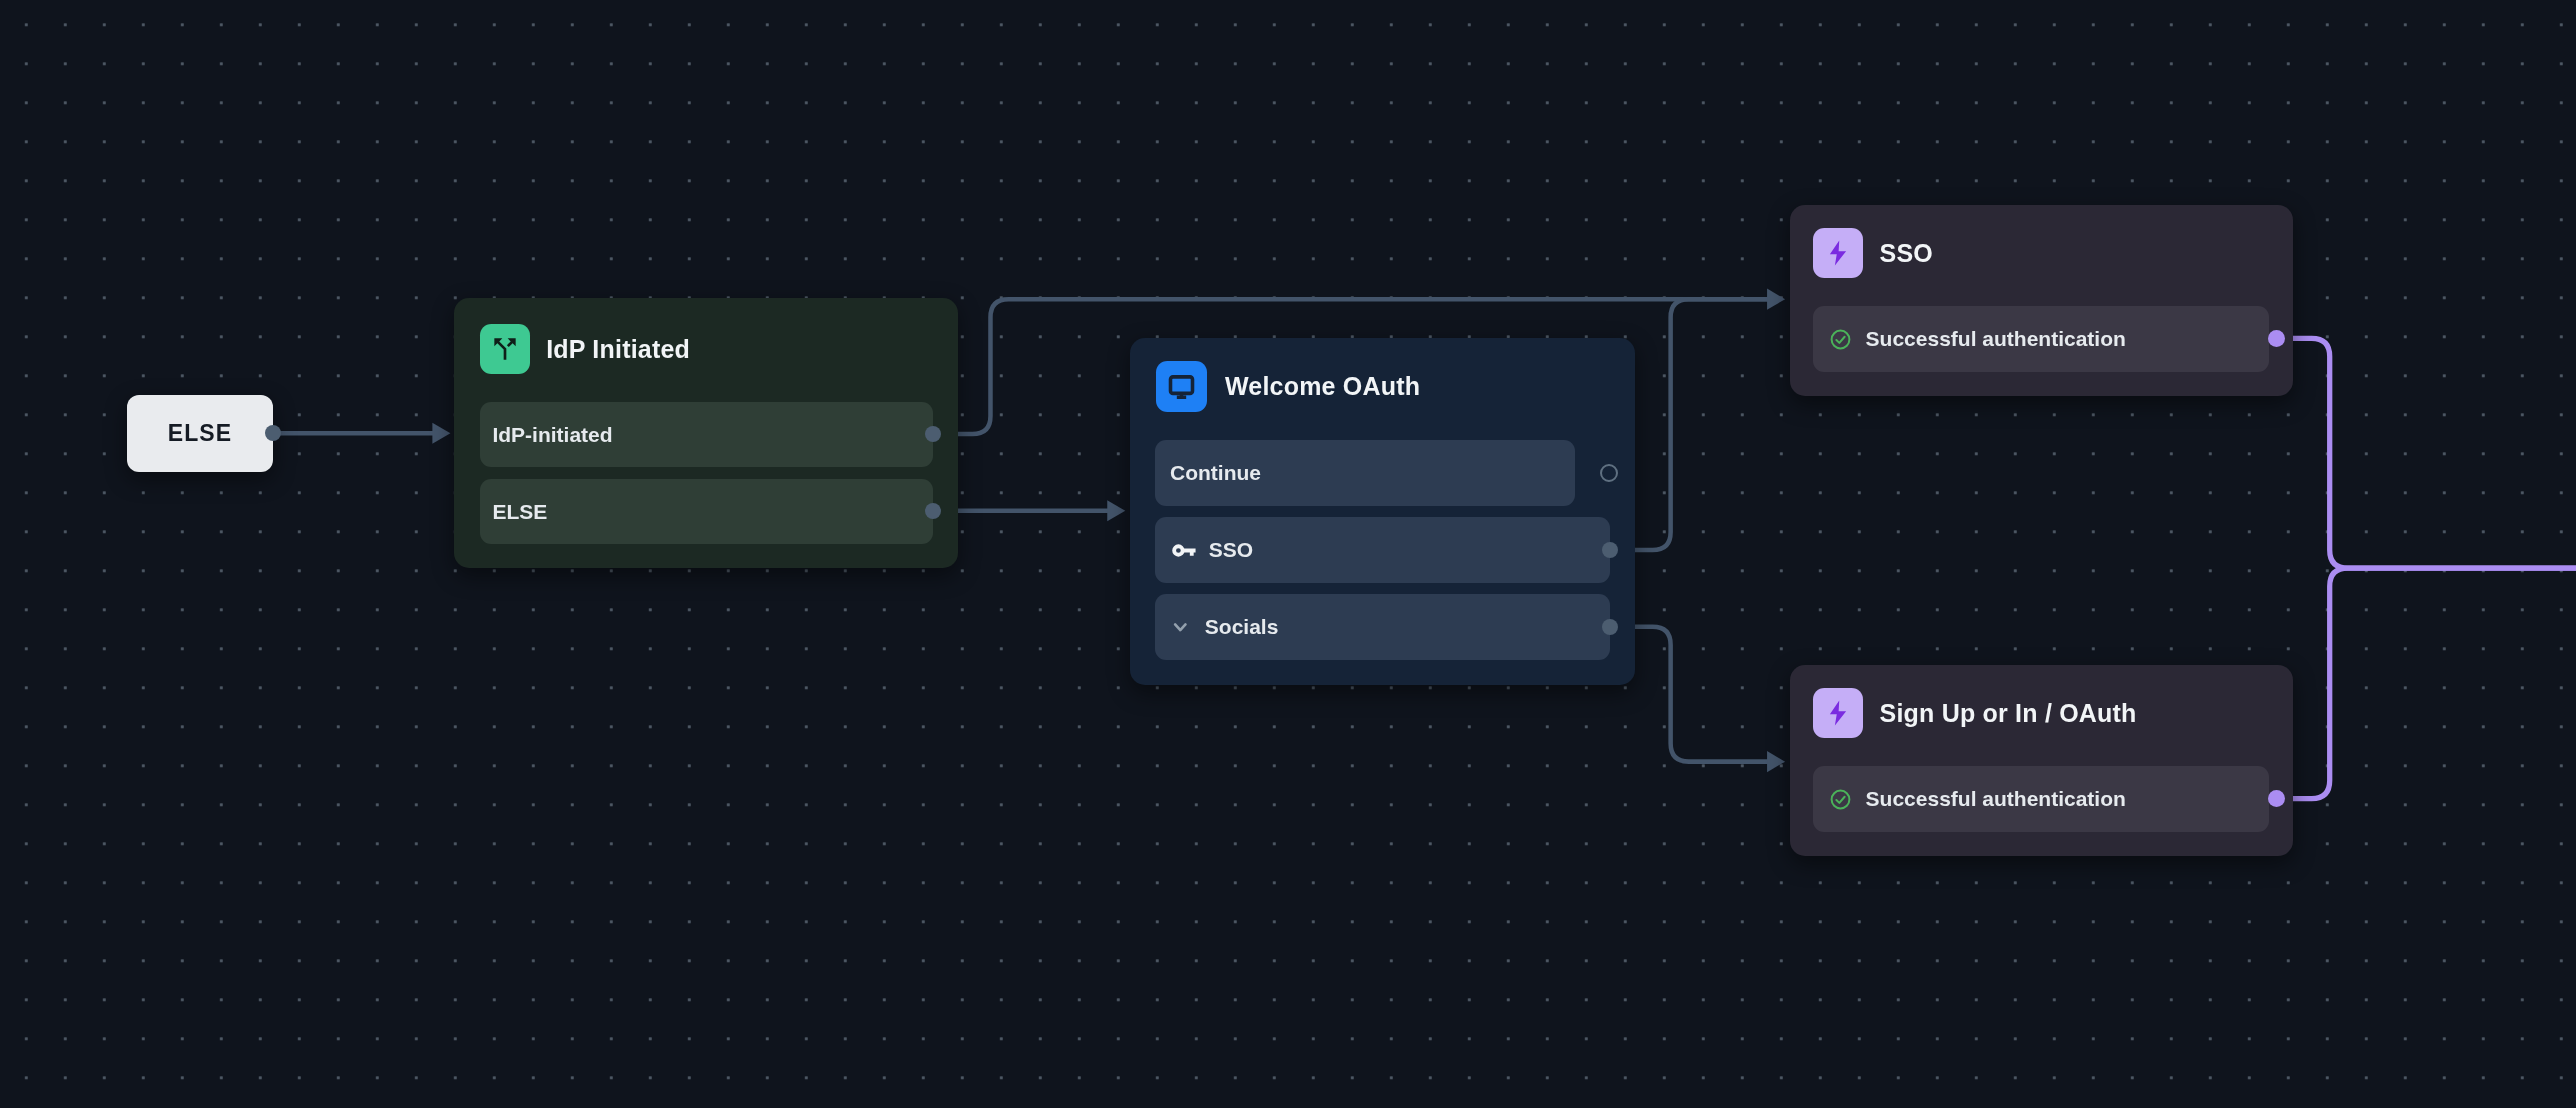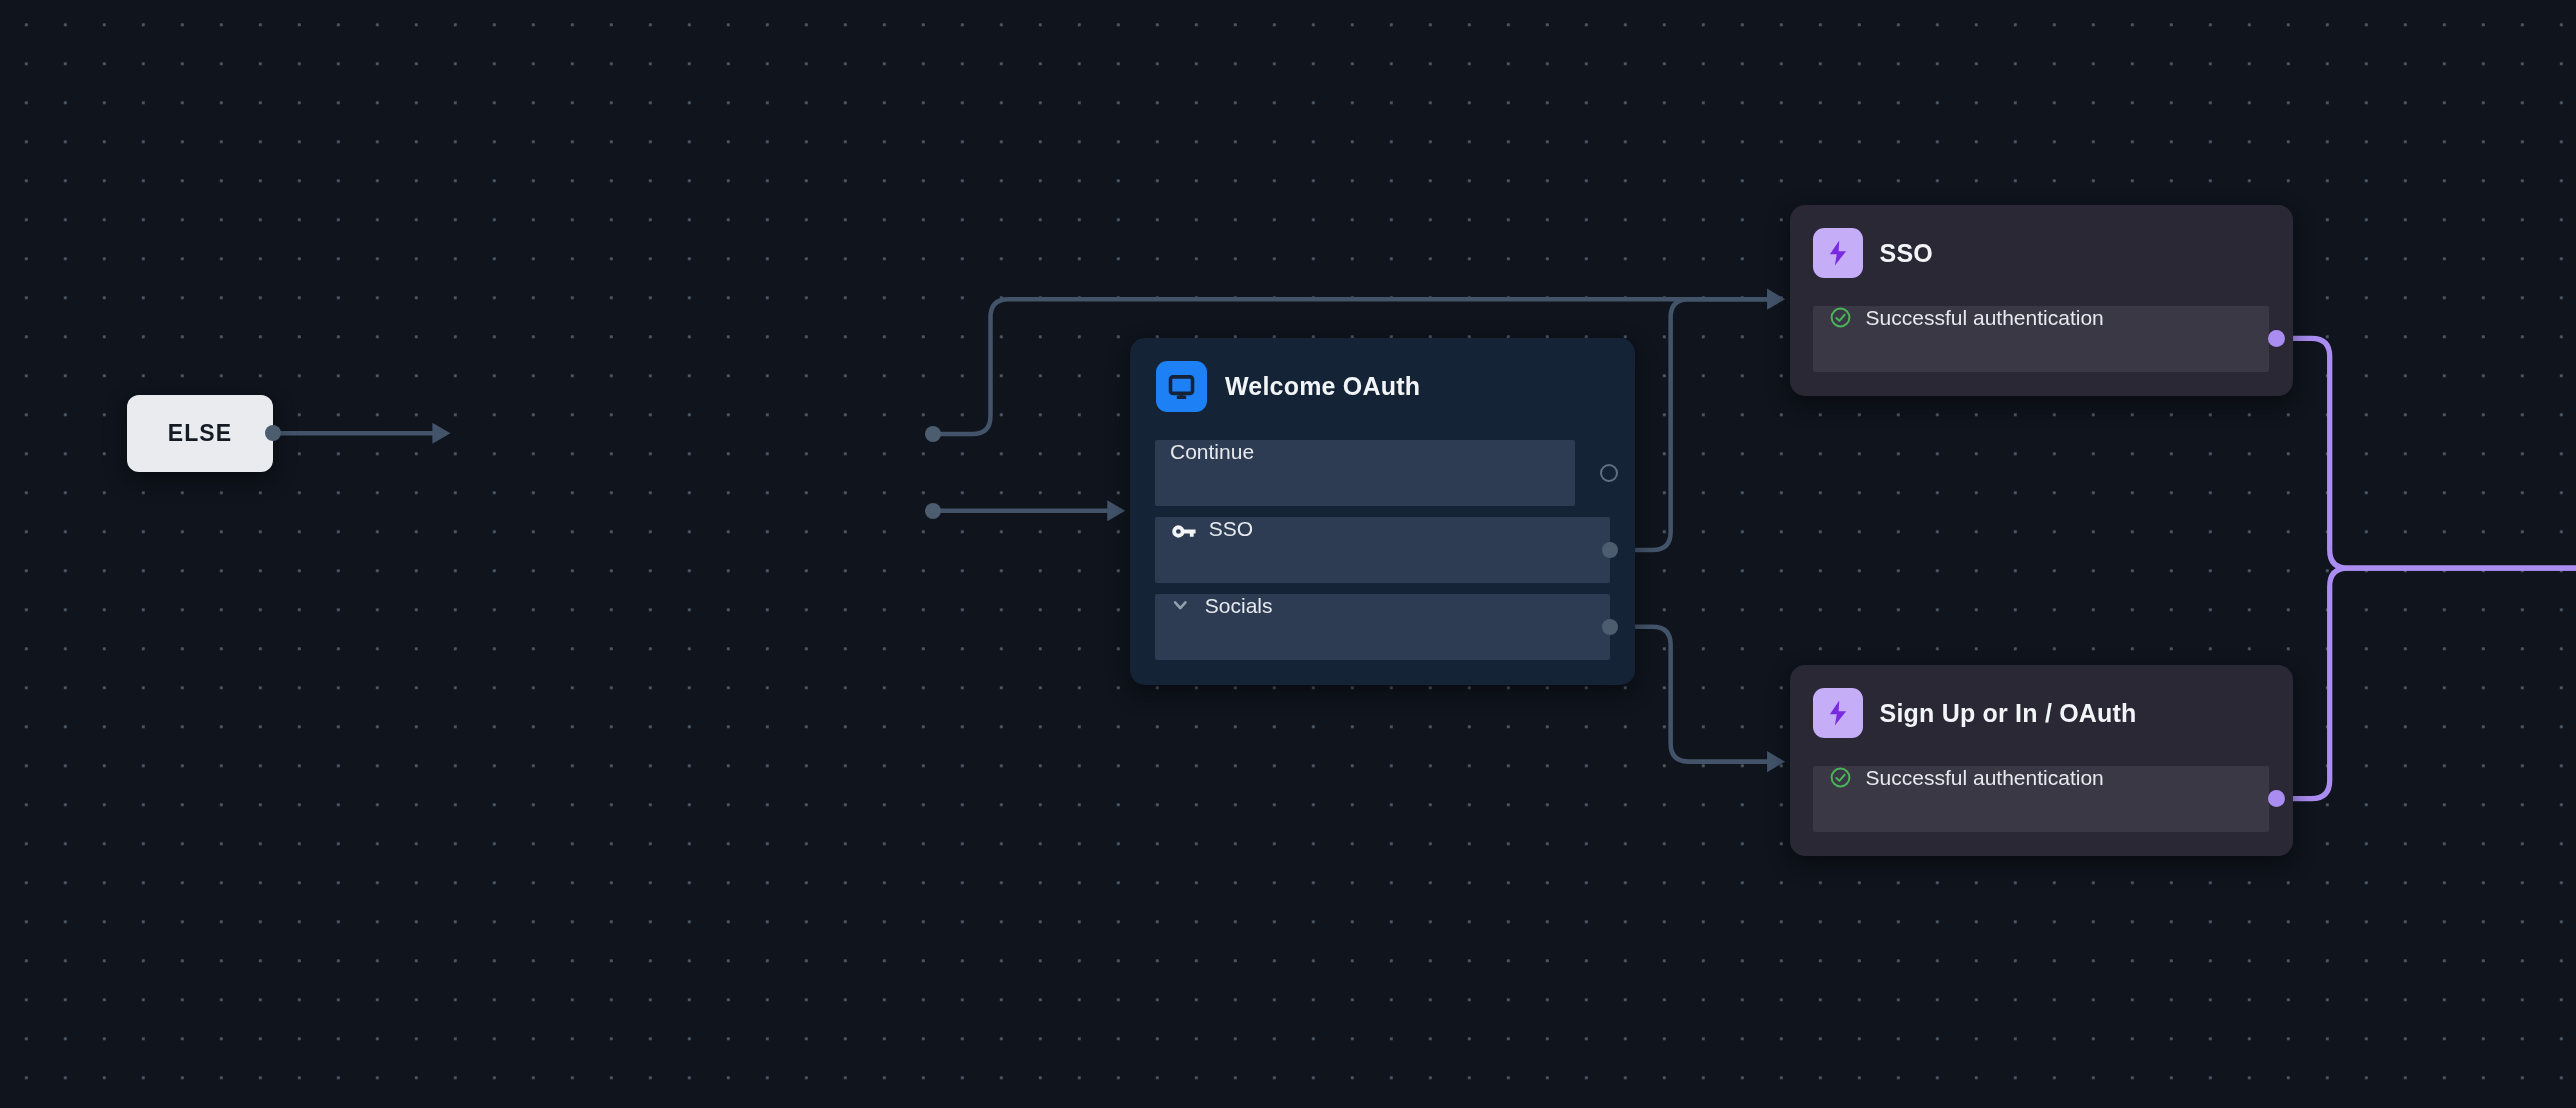--- a/index.html
+++ b/index.html
@@ -14,21 +14,21 @@
     font-family:"Liberation Sans", sans-serif;
   }
   #edges{position:absolute;left:0;top:0;z-index:1;}
   .edge{fill:none;stroke:#43546a;stroke-width:6;}
   .edge.purple{stroke:#ab8df2;stroke-width:7;}
   .arrow{fill:#43546a;stroke:none;}
   .node{position:absolute;border-radius:15px;box-shadow:0 7.5px 22.6px rgba(0,0,0,.45);z-index:2;}
   .node-header{position:absolute;display:flex;align-items:center;}
   .icon-tile{border-radius:11.3px;display:flex;align-items:center;justify-content:center;flex:0 0 auto;}
   .node-title{font-weight:bold;font-size:25px;color:#f2f5f7;letter-spacing:0.2px;white-space:nowrap;}
-  .row{position:absolute;border-radius:2px;display:flex;align-items:flex-start;font-size:21px;color:#e6eaee;white-space:nowrap;}
+  .row{position:absolute;border-radius:11px;display:flex;align-items:center;font-size:21px;color:#e6eaee;white-space:nowrap;font-weight:bold;}
   .row .row-icon{display:flex;align-items:center;justify-content:center;}
   .start-node{
     position:absolute;left:127px;top:395px;width:146px;height:77px;
     background:#e9ebee;border-radius:12px;display:flex;align-items:center;justify-content:center;
     font-weight:bold;font-size:23px;color:#151b24;letter-spacing:1.1px;z-index:2;
     box-shadow:0 7.5px 22.6px rgba(0,0,0,.45);
   }
   
   .idp-node{left:454px;top:298px;width:504px;height:270px;background:#1c2923;}
   .idp-node .row{background:#2f3e36;}
@@ -65,20 +65,36 @@
     <polygon class="arrow" points="2370,1011 2346,997 2346,1025"></polygon>
 
     <path class="edge purple" d="M 3028 449 H 3069 Q 3093 449 3093 473 V 730 Q 3093 754 3117 754 H 3420"></path>
     <path class="edge purple" d="M 3028 1060 H 3069 Q 3093 1060 3093 1036 V 778 Q 3093 754 3117 754 H 3420"></path>
   </svg>
 
   <div class="start-node">
     <span>ELSE</span>
   </div>
 
+  <div class="node idp-node">
+    <div class="node-header" style="left:25.6px;top:26px;height:50px;gap:16.6px;">
+      <div class="icon-tile" style="width:50px;height:50px;background:#3ec992;">
+        <svg width="32" height="32" viewBox="0 0 24 24">
+          <path fill="#0f1f19" d="M14 4l2.29 2.29-2.88 2.88 1.42 1.42 2.88-2.88L20 10V4zm-4 0H4v6l2.29-2.29 4.71 4.7V20h2v-8.41l-5.29-5.3z"></path>
+        </svg>
+      </div>
+      <span class="node-title">IdP Initiated</span>
+    </div>
+    <div class="row" style="left:25.6px;top:104px;width:453px;height:65px;padding-left:12.8px;box-sizing:border-box;">
+      <span>IdP-initiated</span>
+    </div>
+    <div class="row" style="left:25.6px;top:181px;width:453px;height:65px;padding-left:12.8px;box-sizing:border-box;">
+      <span>ELSE</span>
+    </div>
+  </div>
 
   <div class="node welcome-node">
     <div class="node-header" style="left:26px;top:23px;height:51px;gap:18px;">
       <div class="icon-tile" style="width:51px;height:51px;background:#1e80f5;">
         <svg width="33" height="33" viewBox="0 0 24 24">
           <rect x="4" y="5" width="16" height="12" rx="1.8" fill="none" stroke="#152337" stroke-width="2.6"></rect>
           <path d="M12 17 V19.4 M8.6 19.8 H15.4" fill="none" stroke="#152337" stroke-width="2.6"></path>
         </svg>
       </div>
       <span class="node-title">Welcome OAuth</span>

